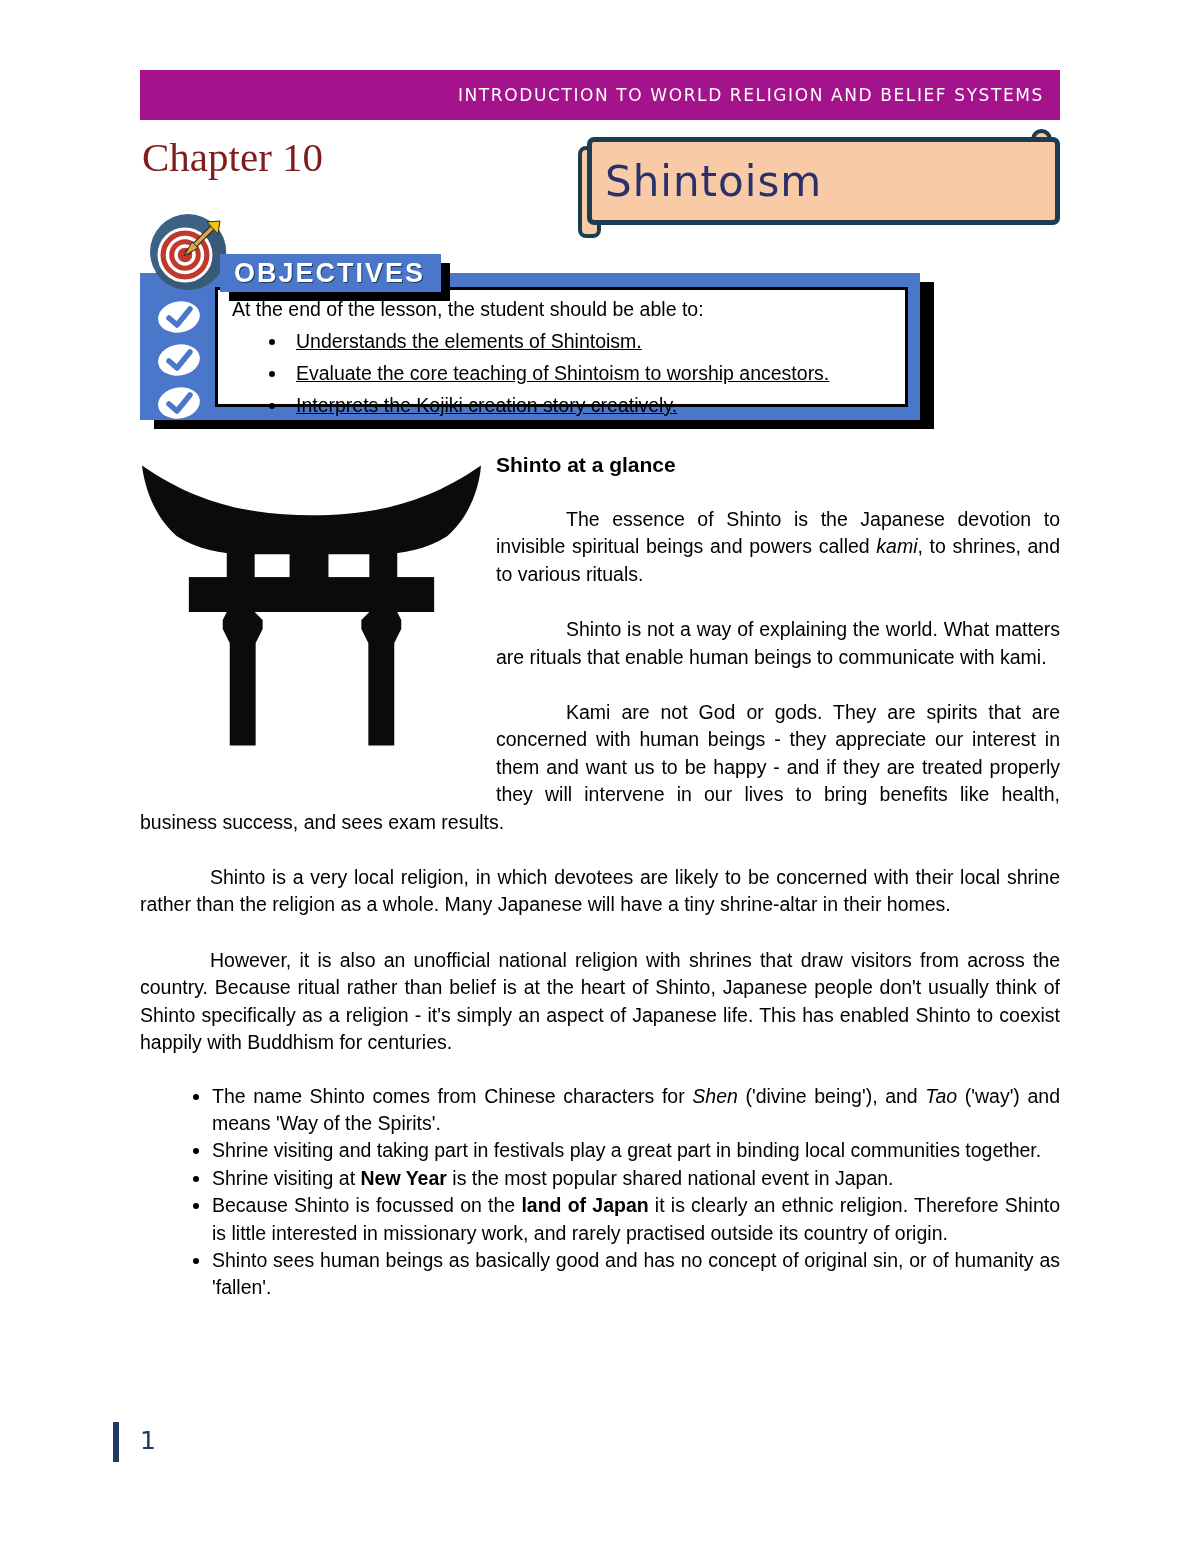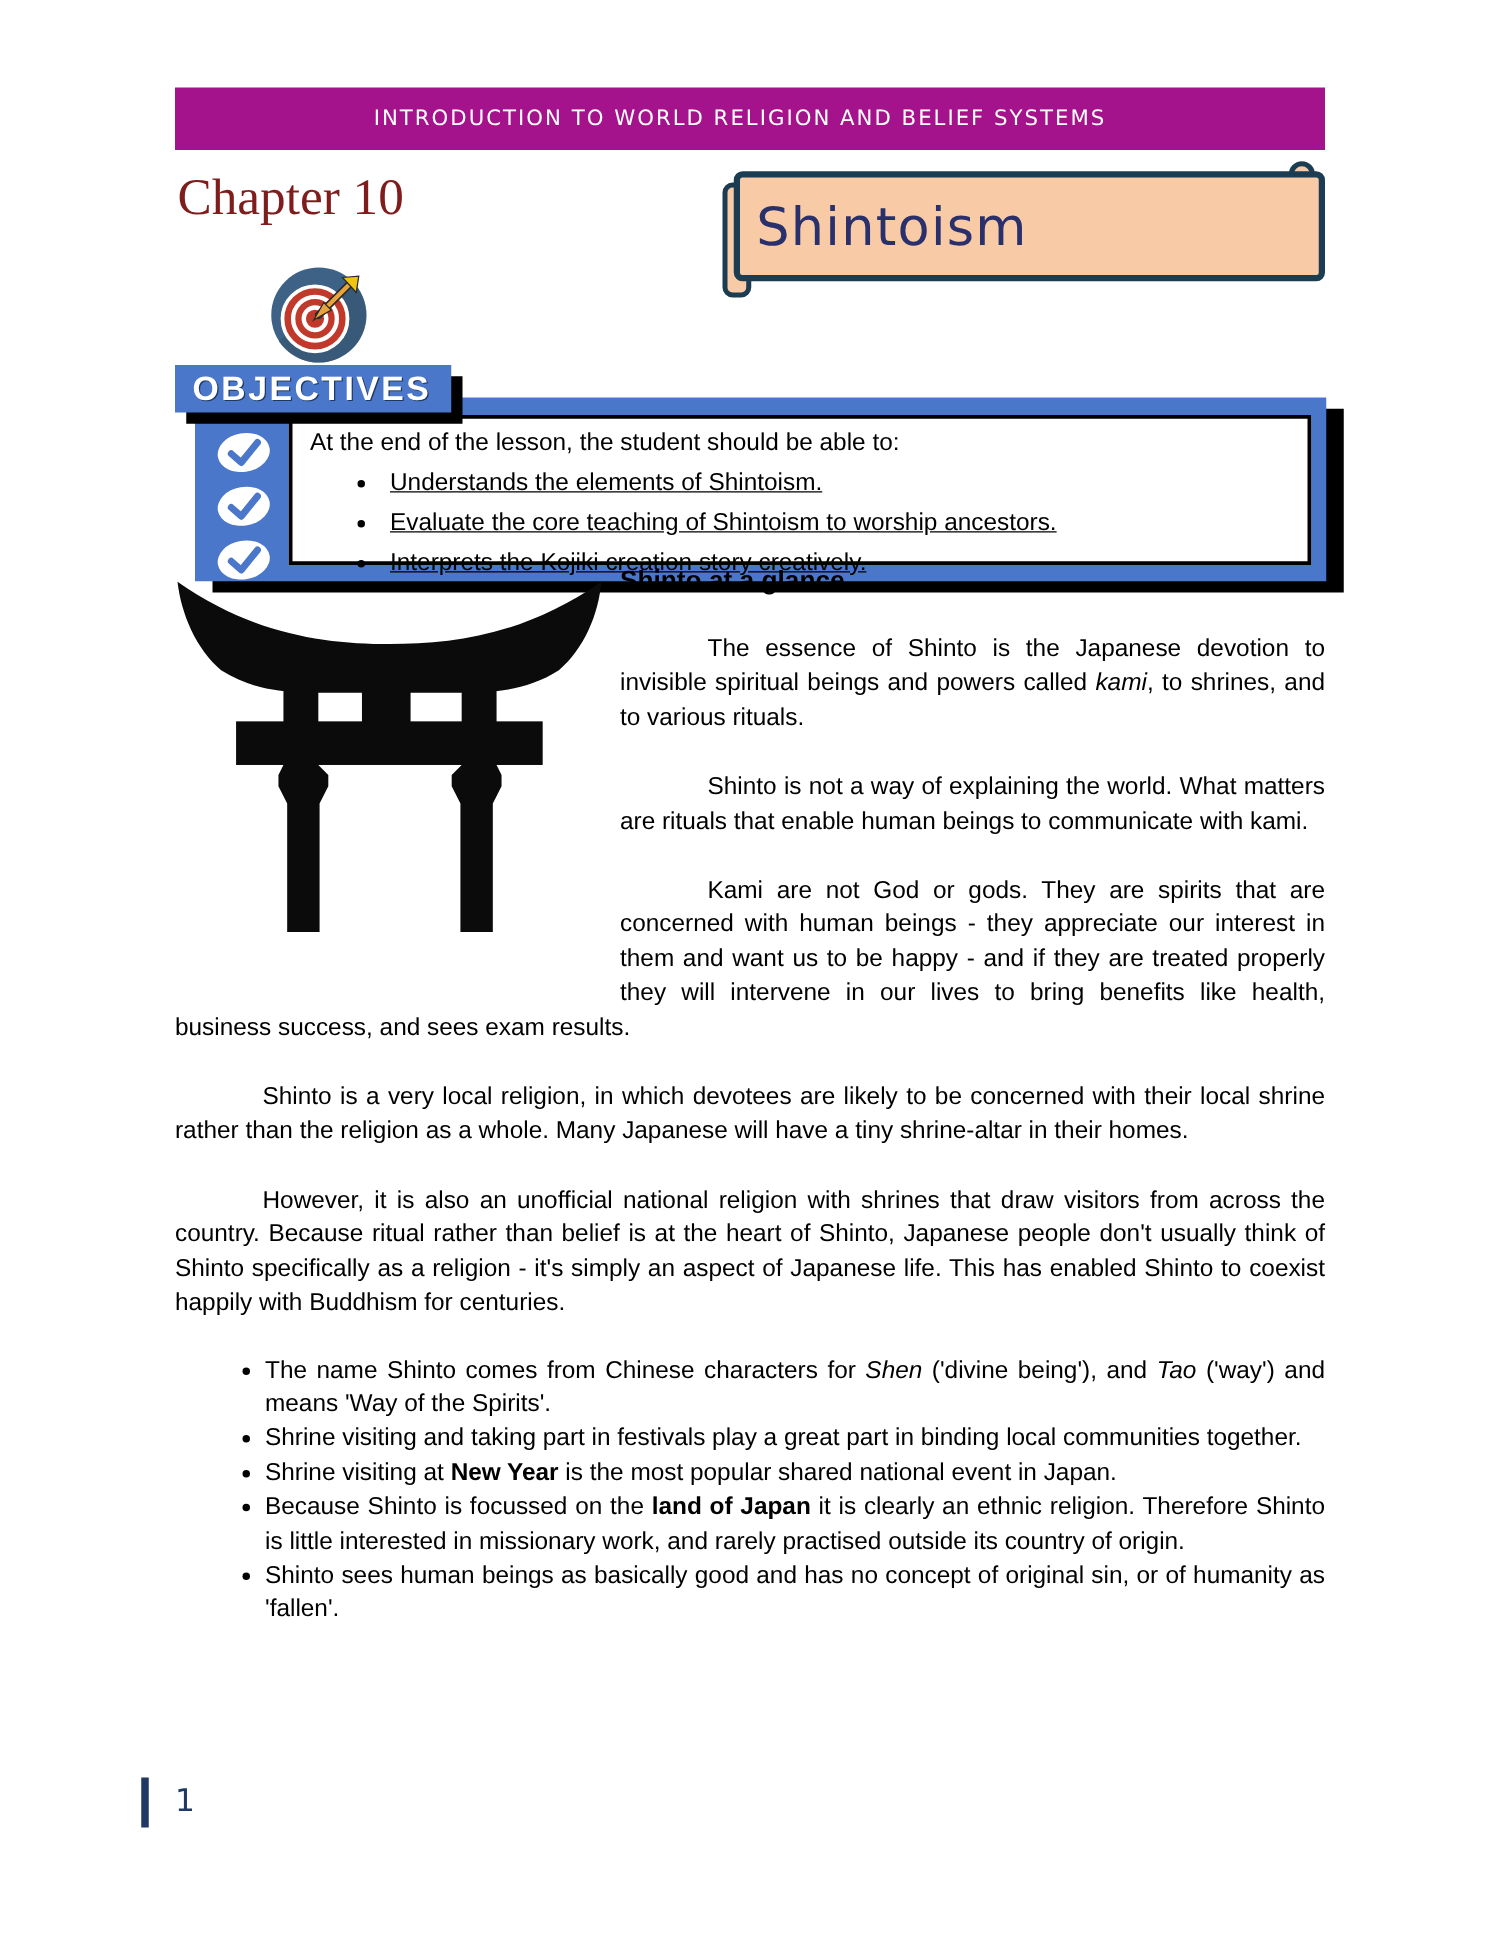--- a/index.html
+++ b/index.html
@@ -10,21 +10,21 @@
   .content{position:absolute;left:140px;top:0;width:920px;height:100%;}
 
   
   .topbar{
     position:absolute;top:70px;left:0;width:920px;height:50px;
     background:var(--header_bar);
   }
   .topbar-title{
     font-family:"DejaVu Sans", sans-serif;
     color:#fff;font-size:17px;letter-spacing:1.6px;
-    line-height:50px;text-align:center;padding-right:16px;
+    line-height:50px;text-align:right;padding-right:16px;
     white-space:nowrap;
   }
 
   
   .chapter-title{
     position:absolute;top:133px;left:2px;
     font-family:"Liberation Serif", serif;font-size:41px;color:#7f1d1d;
   }
   .banner{position:absolute;top:136px;left:438px;width:482px;height:96px;}
   .banner-roll{
@@ -44,37 +44,36 @@
     background:var(--banner_fill);
     border:5px solid var(--banner_border);border-radius:7px;
     z-index:2;display:flex;align-items:center;
   }
   .banner-text{
     font-family:"DejaVu Sans", sans-serif;
     font-size:42px;color:var(--banner_text);padding-left:13px;letter-spacing:1px;
   }
 
   
-  .obj-badge{position:absolute;top:212px;left:8px;display:flex;align-items:center;z-index:5;flex-direction:column;}
+  .obj-badge{position:absolute;top:212px;left:8px;display:flex;align-items:flex-end;z-index:5;}
   .obj-label{
     margin-left:-8px;
     background:var(--panel_blue);color:#fff;
     font-family:"Liberation Sans", sans-serif;font-weight:bold;
     font-size:27px;letter-spacing:2px;line-height:38px;
     padding:0 16px 0 14px;
     box-shadow:9px 9px 0 #000;
     text-shadow:1px 1px 0 #203864;
   }
 
   
   .obj-panel{
-    position:absolute;top:273px;left:16px;width:905px;height:147px;
+    position:absolute;top:273px;left:0;width:780px;height:147px;
     background:var(--panel_blue);
     box-shadow:14px 9px 0 #000;
-    margin-top:45px;
   }
   .obj-checks{position:absolute;left:16px;top:26px;display:flex;flex-direction:column;gap:7px;}
   .obj-white{
     position:absolute;left:75px;top:14px;right:12px;bottom:13px;
     background:#fff;border:3px solid #000;
     padding:5px 14px 0 14px;box-sizing:border-box;
     font-size:19.5px;line-height:28px;
   }
   .obj-white ul{margin:2px 0 0;padding-left:56px;}
   .obj-white li{line-height:32px;padding-left:8px;text-decoration:underline;}

